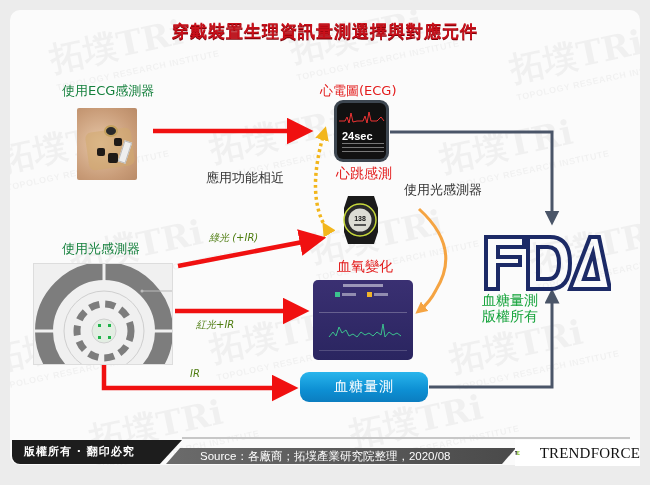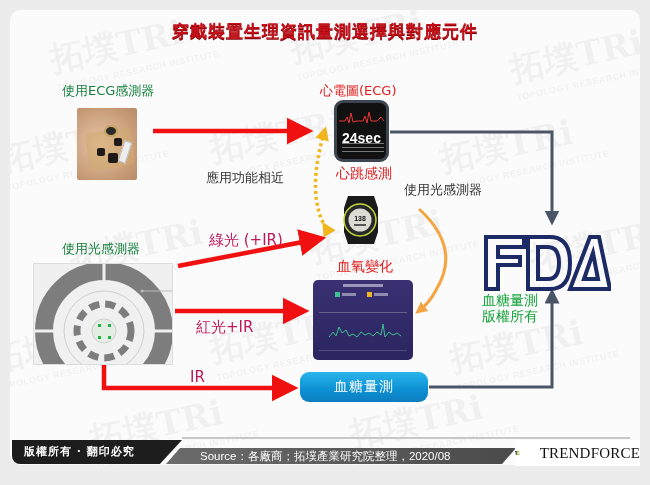--- a/index.html
+++ b/index.html
@@ -20,37 +20,37 @@
   .abs { position: absolute; }
   .title {
     left: 0; top: 20px; width: 650px; text-align: center;
     font-family: "DejaVu Serif", "Liberation Serif", serif; font-weight: bold;
     font-size: 17px; color: #c8101a; letter-spacing: 1px;
     text-shadow: 0 1px 0 #7a0008;
   }
   .lbl-blue { color: #15803d; font-size: 13px; }
   .lbl-red { color: #e31b1b; font-size: 13px; }
   .lbl-dark { color: #333; font-size: 13px; }
-  .lbl-purple { color: #be185d; font-size: 15px; }
+  .lbl-purple { color: #4d7c0f; font-size: 10px; font-style: italic; }
   .lbl-green { color: #14a33a; font-size: 14px; line-height: 16px; }
   .photo-ecg {
     left: 77px; top: 108px; width: 60px; height: 72px;
     background: radial-gradient(circle at 40% 50%, #e7c7a8, #c89b77 70%, #b98b68);
     border-radius: 2px; overflow: hidden;
   }
   .photo-ecg .chip { position: absolute; background: #1f1a17; border-radius: 2px; }
   .photo-ecg .coin { position:absolute; left: 27px; top: 17px; width: 14px; height: 12px; border-radius: 50%; background: #2a2a2a; border: 2px solid #c5a25e; }
   .photo-ecg .board { position:absolute; left: 10px; top: 22px; width: 46px; height: 38px; background: rgba(210,170,110,0.55); border-radius: 6px; transform: rotate(-8deg); }
   .photo-ecg .battery { position:absolute; left: 44px; top: 33px; width: 8px; height: 22px; background: #eee; border: 1px solid #bbb; transform: rotate(18deg); }
   .watch-ecg {
     left: 334px; top: 100px; width: 55px; height: 62px; border-radius: 9px;
     background: #3d4650; padding: 3px;
   }
   .watch-ecg .screen { width: 100%; height: 100%; background: #111; border-radius: 6px; position: relative; overflow: hidden; }
-  .watch-ecg .sec { position: absolute; left: 5px; top: 27px; color: #fff; font-size: 14px; font-weight: bold; font-family: "Liberation Sans", sans-serif; }
+  .watch-ecg .sec { position: absolute; left: 5px; top: 27px; color: #fff; font-size: 11px; font-weight: bold; font-family: "Liberation Sans", sans-serif; }
   .watch-ecg .txt { position: absolute; left: 5px; top: 40px; width: 42px; height: 12px;
      background: repeating-linear-gradient(#bbb 0 1px, transparent 1px 4px); opacity: 0.6; }
   .watch-sport { left: 338px; top: 196px; width: 46px; height: 48px; }
   .chart-img {
     left: 313px; top: 280px; width: 100px; height: 80px; border-radius: 5px;
     background: linear-gradient(#3a3072, #2a2560);
   }
   .chart-img .leg { position: absolute; top: 12px; width: 5px; height: 5px; }
   .chart-img .hdr { position: absolute; top: 4px; left: 30px; width: 40px; height: 3px; background: rgba(255,255,255,0.5); }
   .chart-img .legtxt { position: absolute; top: 13px; width: 14px; height: 3px; background: rgba(255,255,255,0.45); }

